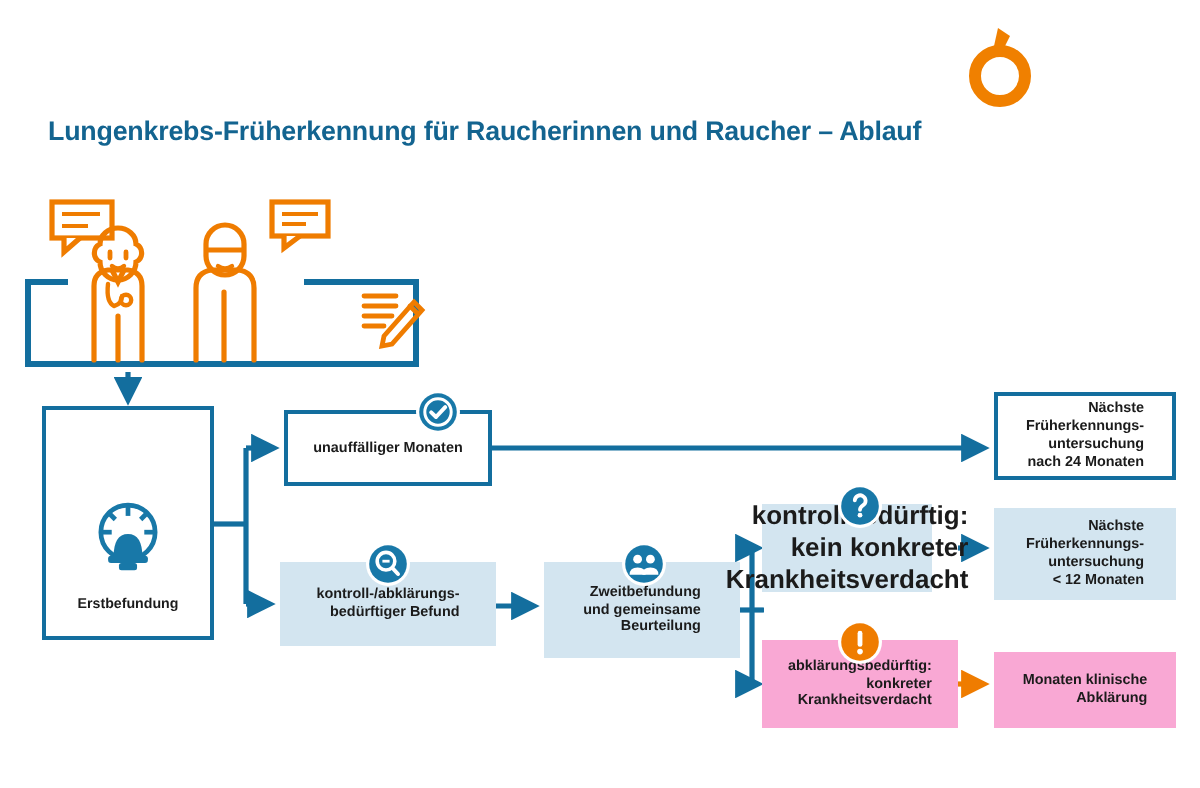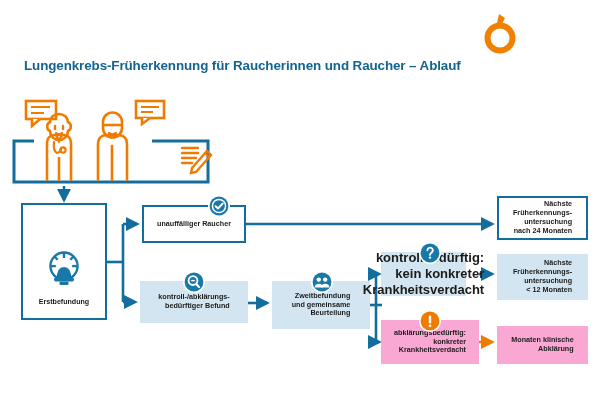--- a/index.html
+++ b/index.html
@@ -281,21 +281,21 @@
         </g>
         <path d="M16 34 q0 -13 8 -13 q8 0 8 13 Z" fill="#1878a8"></path>
         <rect x="13" y="33" width="22" height="4" rx="1.6" fill="#1878a8"></rect>
         <rect x="19" y="37" width="10" height="4" rx="1.4" fill="#1878a8"></rect>
       </svg>
     </span>
     <span>Erstbefundung</span>
   </div>
 
   <div class="node node-outline" id="node-unauffaellig">
-    <span>unauffälliger Raucher</span>
+    <span>unauffälliger Monaten</span>
   </div>
 
   <div class="node node-fill" id="node-kontrollbeduerftig-befund">
     <span>kontroll-/abklärungs-
 bedürftiger Befund</span>
   </div>
 
   <div class="node node-fill" id="node-zweitbefundung">
     <span>Zweitbefundung
 und gemeinsame

